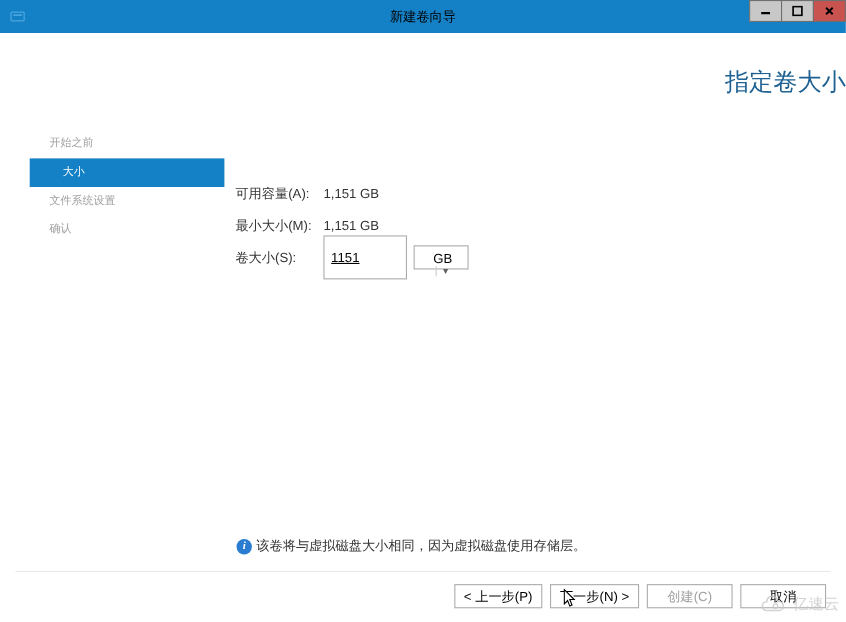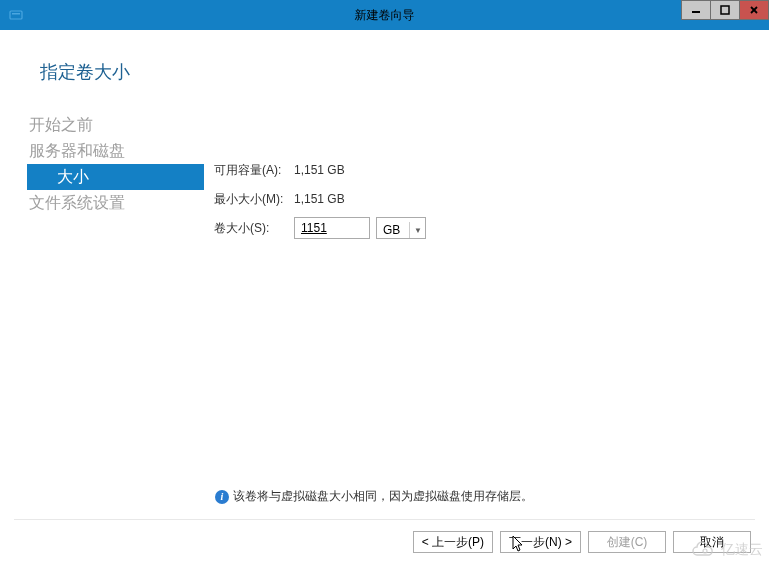--- a/index.html
+++ b/index.html
@@ -58,36 +58,37 @@
       background: #c8534f;
       font-weight: bold;
     }
     .content {
       padding: 0;
       height: calc(100% - 30px);
       position: relative;
       background: #fff;
     }
     .page-title {
-      font-size: 18px;
+      font-size: 22px;
       font-weight: 300;
       color: #1e6192;
-      padding: 30px 0 0 40px;
+      padding: 30px 0 0 14px;
+      text-align: right;
     }
     .main-area {
       display: flex;
       margin-top: 28px;
     }
     .sidebar {
       width: 192px;
       padding-left: 0;
     }
     .sidebar-item {
-      padding: 4px 10px 4px 29px;
-      font-size: 16px;
+      padding: 4px 10px 4px 45px;
+      font-size: 10px;
       color: #a0a0a0;
       cursor: pointer;
       line-height: 18px;
     }
     .sidebar-item.active {
       background: #1480c5;
       color: #fff;
       padding-left: 30px;
       margin-left: 27px;
       width: 177px;
@@ -107,38 +108,39 @@
       width: 80px;
       font-size: 12px;
       color: #333;
     }
     .form-value {
       font-size: 12px;
       color: #333;
     }
     .size-input {
       width: 76px;
-      height: 22px;
+      height: 40px;
       border: 1px solid #ababab;
       padding: 2px 6px;
       font-size: 12px;
       text-align: left;
       text-decoration: underline;
     }
     .unit-select {
       width: 50px;
       height: 22px;
       border: 1px solid #ababab;
       margin-left: 6px;
       display: flex;
       align-items: center;
       justify-content: space-between;
       padding: 4px 3px 0 6px;
       background: #fff;
       cursor: pointer;
+      flex-direction: column;
     }
     .unit-select .chevron {
       font-size: 8px;
       color: #606060;
       border-left: 1px solid #ccc;
       padding-left: 4px;
       height: 100%;
       display: flex;
       align-items: center;
     }
@@ -253,23 +255,23 @@
     </div>
   </div>
 </div>
 
 <div class="content">
   <h1 class="page-title">指定卷大小</h1>
 
   <div class="main-area">
     <div class="sidebar">
       <div class="sidebar-item">开始之前</div>
-      <div class="sidebar-item">服务器和磁盘</div>
       <div class="sidebar-item active">大小</div>
       <div class="sidebar-item">文件系统设置</div>
+      <div class="sidebar-item">确认</div>
     </div>
 
     <div class="form-area">
       <div class="form-row">
         <span class="form-label">可用容量(A):</span>
         <span class="form-value">1,151 GB</span>
       </div>
       <div class="form-row">
         <span class="form-label">最小大小(M):</span>
         <span class="form-value">1,151 GB</span>

